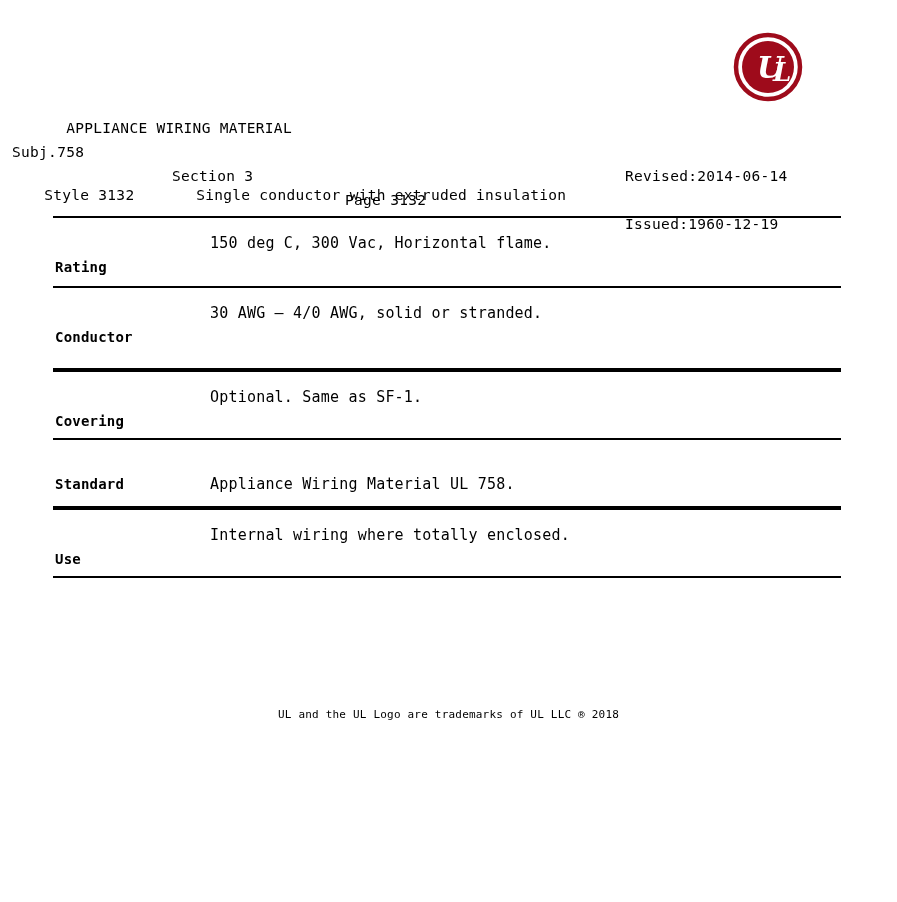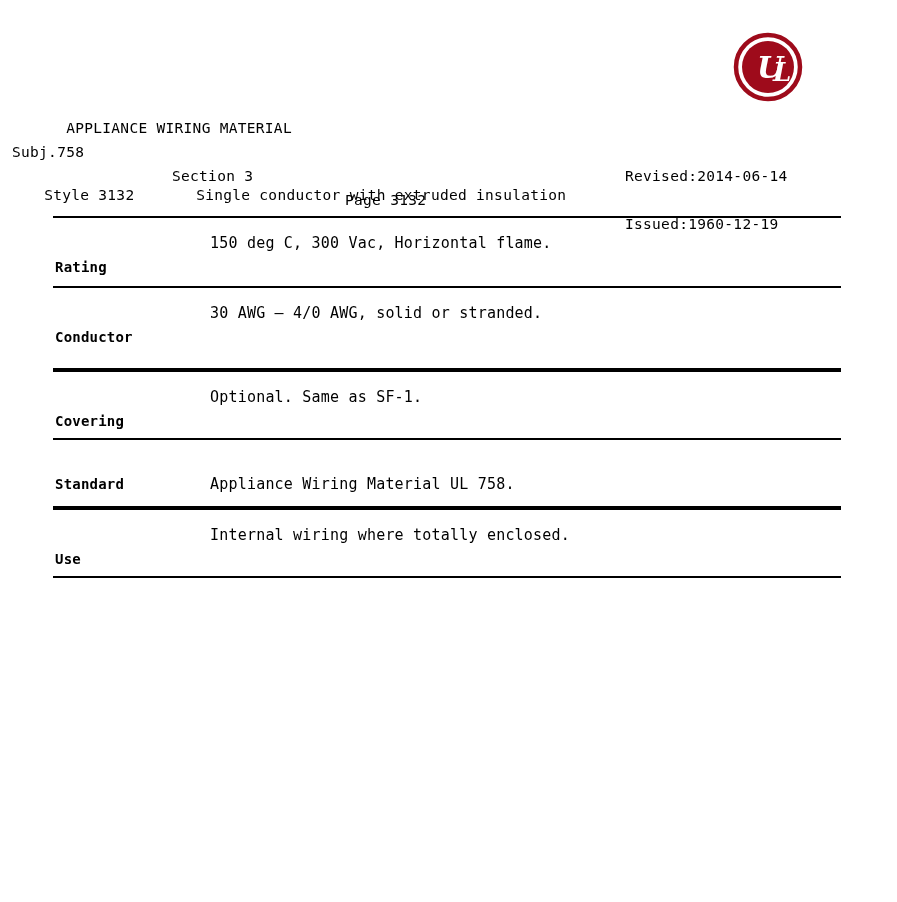--- a/index.html
+++ b/index.html
@@ -189,14 +189,15 @@
 
     <div class="rule"></div>
     <div class="row row-use">
       <div class="row-label">Use</div>
       <div class="row-value">Internal wiring where totally enclosed.</div>
     </div>
 
     <div class="rule"></div>
   </div>
 
+  <div class="footer">UL and the UL Logo are trademarks of UL LLC ® 2018</div>
 
 </div>
 
 </body></html>

